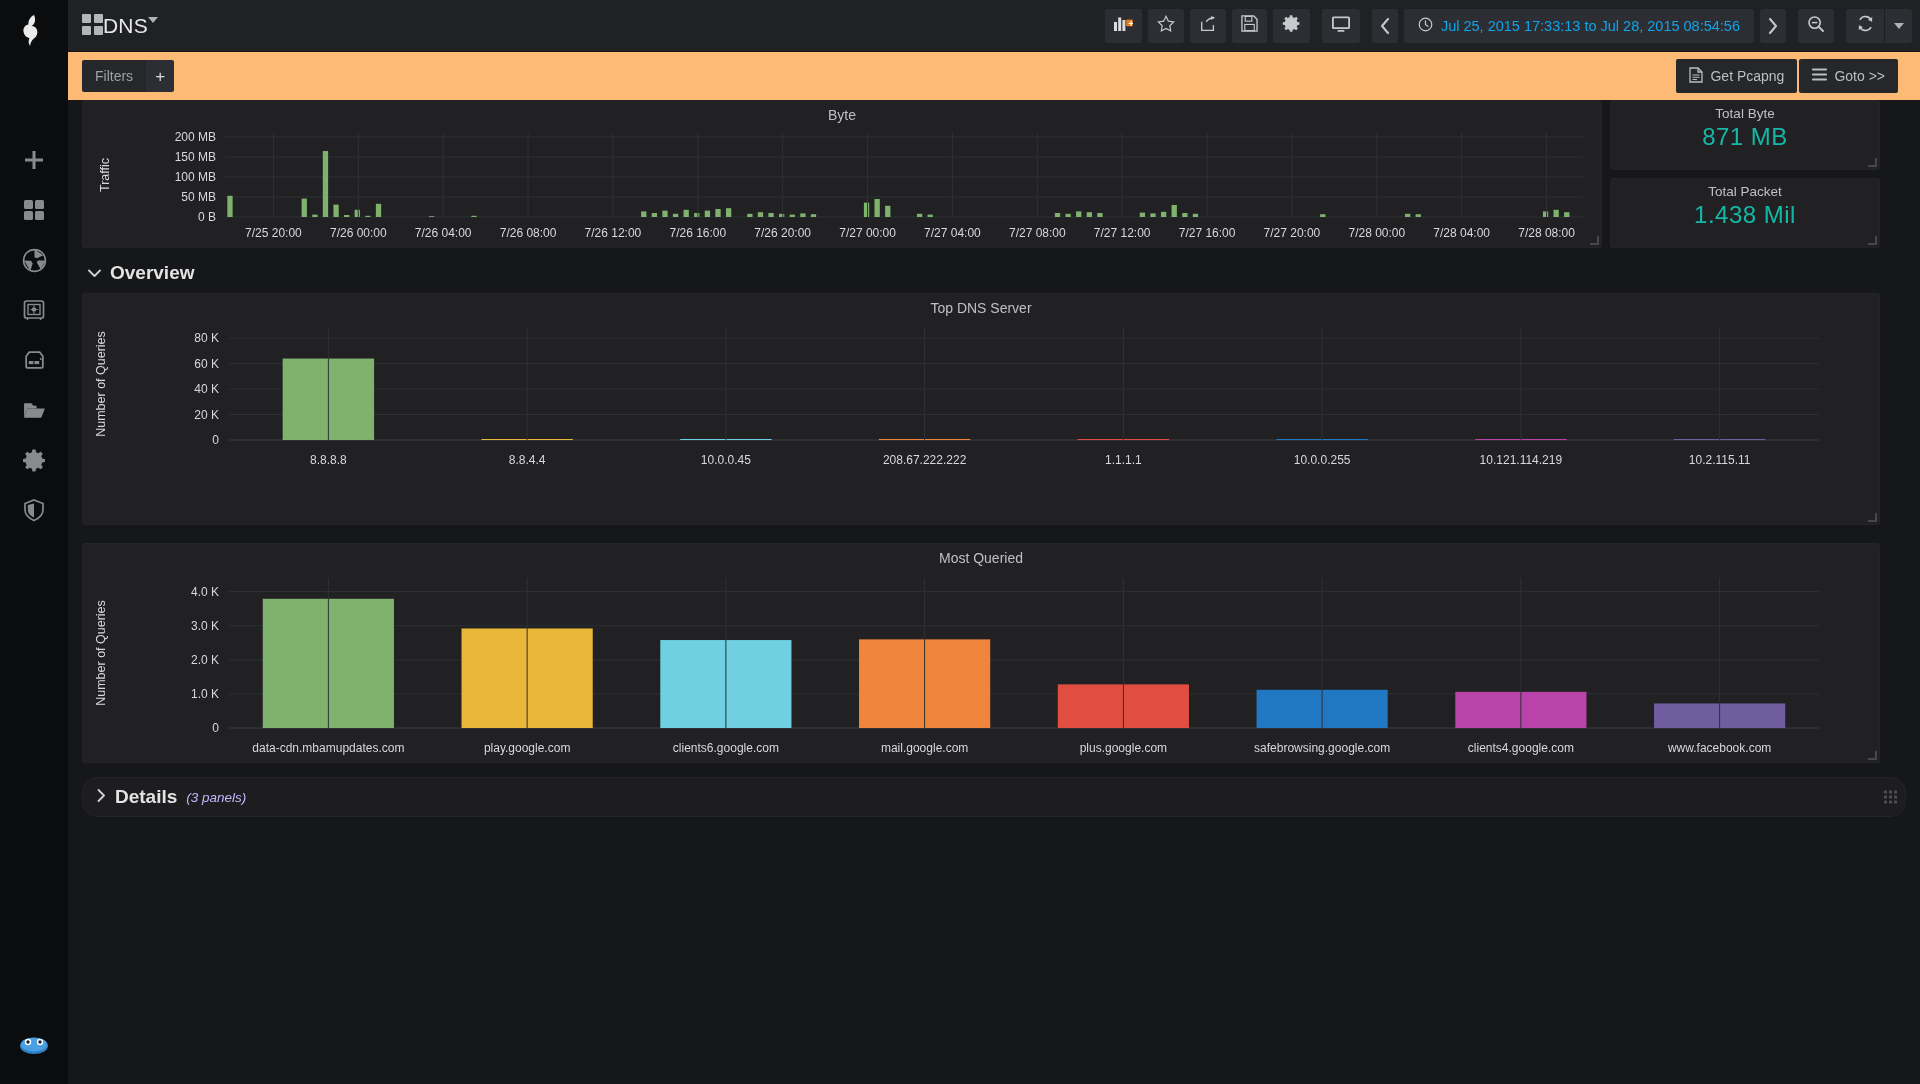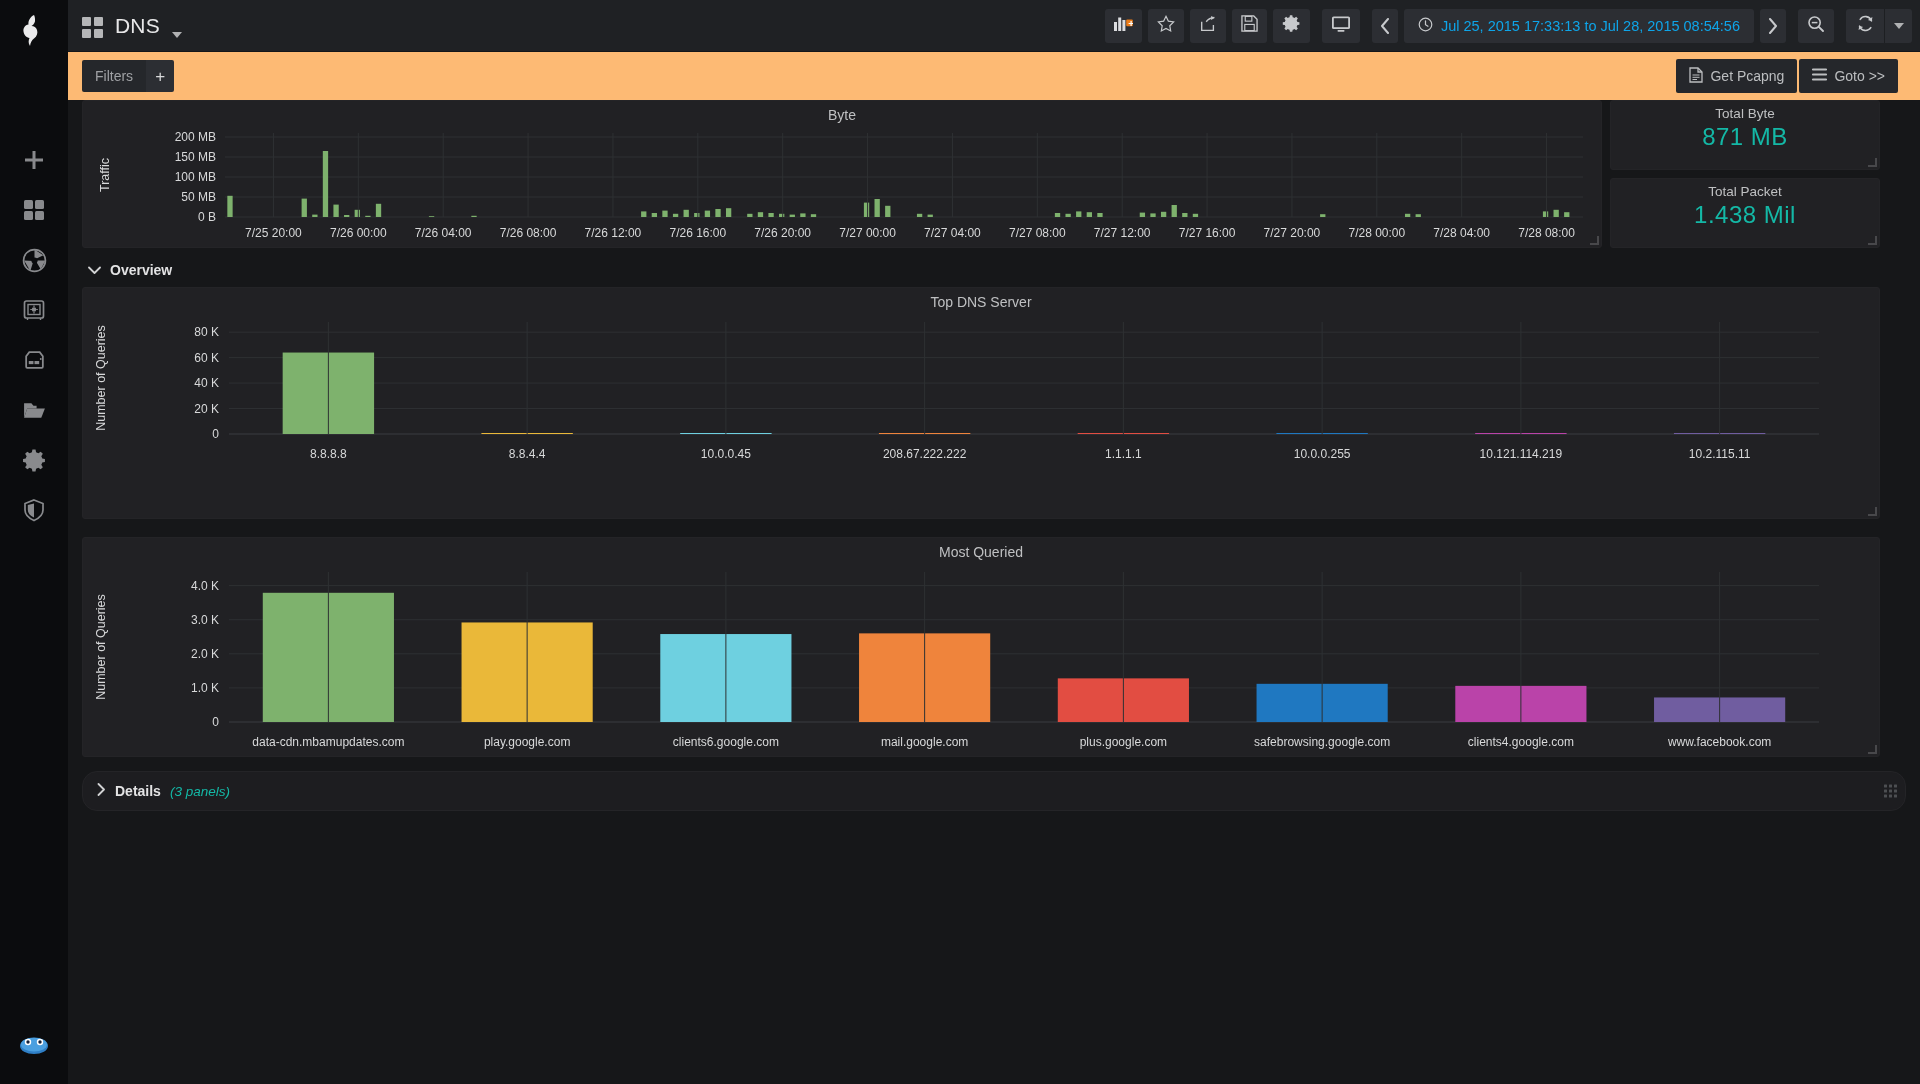--- a/index.html
+++ b/index.html
@@ -38,21 +38,21 @@
   .main { flex: 1; height: 1084px; position: relative; background: #161719; }
 
   
   .topnav {
     height: 52px; display: flex; align-items: center;
     background: #1f2124;
     border-bottom: 1px solid #141619;
     padding: 0 8px 0 14px;
     position: relative;
   }
-  .dash-title { display: flex; align-items: flex-end; gap: 12px; }
+  .dash-title { display: flex; align-items: flex-start; }
   .grid-glyph { display: grid; grid-template-columns: 9px 9px; grid-template-rows: 9px 9px; gap: 3px; }
   .grid-glyph i { background: #b5b6b8; border-radius: 1px; display: block; }
   .dash-name { font-size: 21px; color: #e8e8e9; font-weight: 400; letter-spacing: .2px; }
   .caret-down {
     width: 0; height: 0; border-left: 5px solid transparent; border-right: 5px solid transparent;
     border-top: 6px solid #b0b1b3; margin-top: 3px;
   }
   .nav-right { margin-left: auto; display: flex; align-items: center; gap: 6px; }
   .tbtn {
     height: 34px; min-width: 34px; padding: 0 9px;
@@ -122,22 +122,22 @@
   .chart-svg { display: block; }
   .ax-label { fill: #d8d9da; font-size: 12.5px; font-family: "Liberation Sans", sans-serif; }
   .ax-tick { fill: #d8d9da; font-size: 12px; font-family: "Liberation Sans", sans-serif; }
   .grid-line { stroke: #2e3033; stroke-width: 1; }
 
   
   .section-row {
     display: flex; align-items: center; gap: 9px;
     padding: 14px 0 9px 6px; cursor: pointer;
   }
-  .section-title { font-size: 14px; color: #e3e3e4; font-weight: bold; }
-  .section-sub { font-size: 13.5px; color: #14b8a6; font-style: italic; }
+  .section-title { font-size: 19px; color: #e3e3e4; font-weight: bold; }
+  .section-sub { font-size: 13.5px; color: #c4b5fd; font-style: italic; }
   .chev { color: #d1d2d3; font-size: 13px; display: inline-block; }
 
   .details-bar {
     background: #1d1d20; border: 1px solid #242427; border-radius: 15px;
     height: 40px; display: flex; align-items: center; gap: 9px; padding: 0 14px;
     position: relative; margin: 0 14px;
   }
   .drag-dots {
     position: absolute; right: 8px; top: 50%; transform: translateY(-50%);
     display: grid; grid-template-columns: 3px 3px 3px; grid-template-rows: 3px 3px 3px; gap: 2px;

